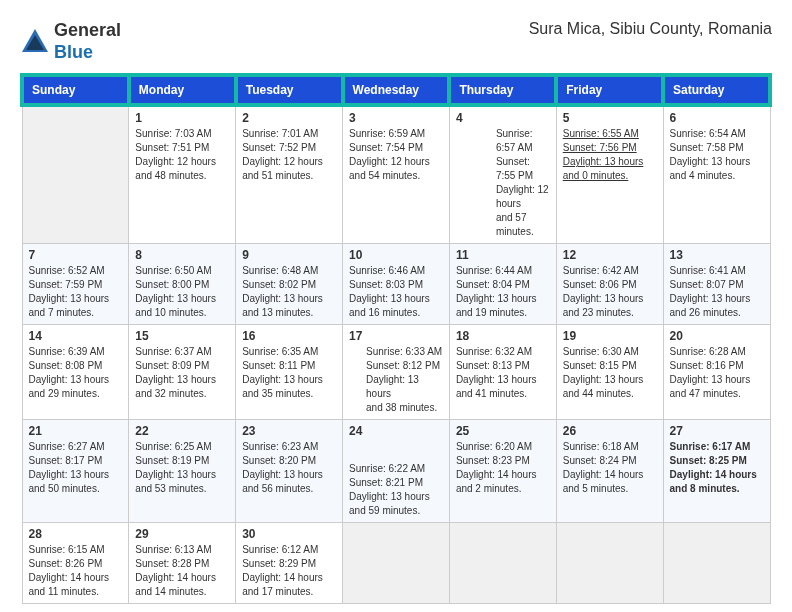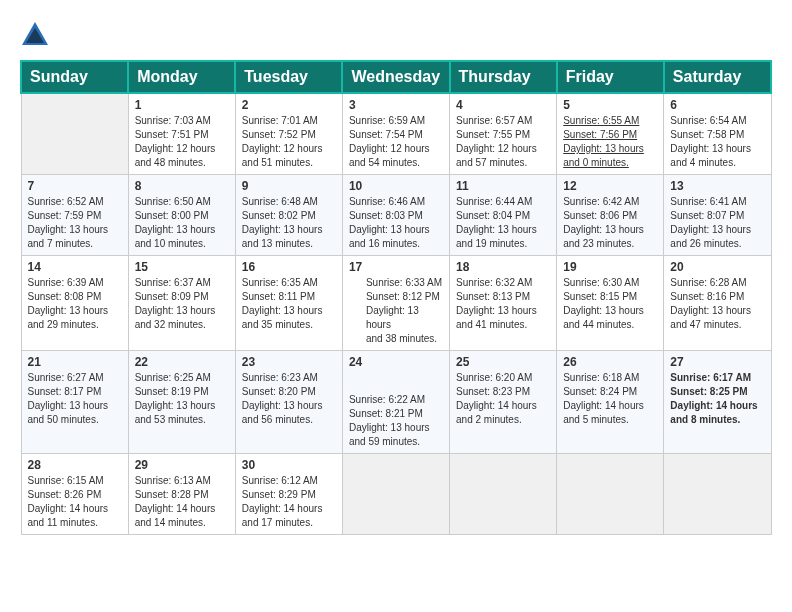--- a/index.html
+++ b/index.html
@@ -42,27 +42,27 @@
     }
     .title-sub {
       font-size: 16px;
       color: #333;
     }
     .calendar {
       width: 100%;
       border-collapse: collapse;
     }
     .calendar th {
-      background-color: #0f766e;
+      background-color: #1d4ed8;
       color: #fff;
       font-weight: bold;
-      font-size: 16px;
+      font-size: 12px;
       padding: 6px 8px;
       text-align: left;
-      border: 2px solid #14b8a6;
+      border: 4px solid #14b8a6;
     }
     .calendar td {
       vertical-align: top;
       border: 1px solid #ccc;
       padding: 4px 6px;
       font-size: 10px;
       color: #333;
       width: calc(100% / 7);
       min-height: 80px;
     }
@@ -87,22 +87,27 @@
   </style>
 </head>
 <body>
 
 <div class="header">
   <div class="logo">
     <svg class="logo-icon" viewBox="0 0 30 30">
       <polygon points="15,2 28,25 2,25" fill="#2a6cb5"></polygon>
       <polygon points="15,8 24,23 6,23" fill="#1a3a5c"></polygon>
     </svg>
+    <div class="logo-text">
+      <span class="logo-general">General</span><br>
+      <span class="logo-blue">Blue</span>
+    </div>
   </div>
   <div class="title-block">
+    <div class="title-sub">Sura Mica, Sibiu County, Romania</div>
   </div>
 </div>
 
 <table class="calendar">
   <thead>
     <tr>
     <th>Sunday</th>
         <th>Monday</th>
         <th>Tuesday</th>
         <th>Wednesday</th>
@@ -130,21 +135,21 @@
         </td>
         <td>
           <span class="day-number">3</span>
           <div class="day-info" style="white-space: pre-line;">Sunrise: 6:59 AM
 Sunset: 7:54 PM
 Daylight: 12 hours
 and 54 minutes.</div>
         </td>
         <td>
           <span class="day-number">4</span>
-          <div class="day-info" style="white-space: pre-line;">Sunrise: 6:57 AM
+          <div class="day-info" style="white-space: pre-line; margin-left: 40px;">Sunrise: 6:57 AM
 Sunset: 7:55 PM
 Daylight: 12 hours
 and 57 minutes.</div>
         </td>
         <td>
           <span class="day-number">5</span>
           <div class="day-info" style="white-space: pre-line; text-decoration: underline;">Sunrise: 6:55 AM
 Sunset: 7:56 PM
 Daylight: 13 hours
 and 0 minutes.</div>

